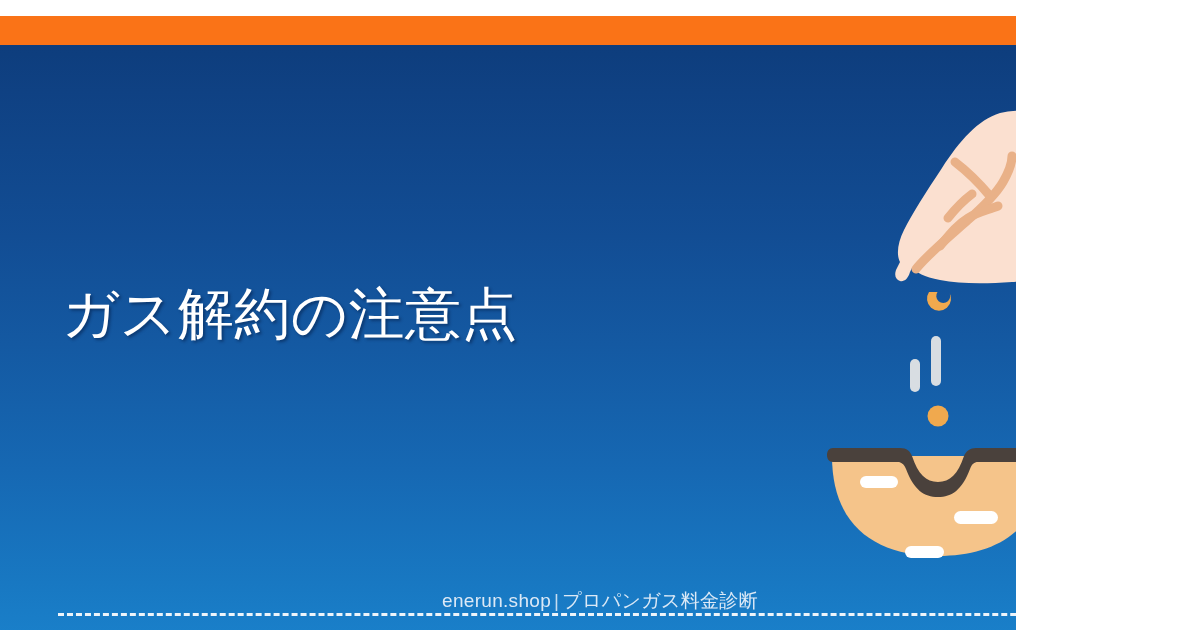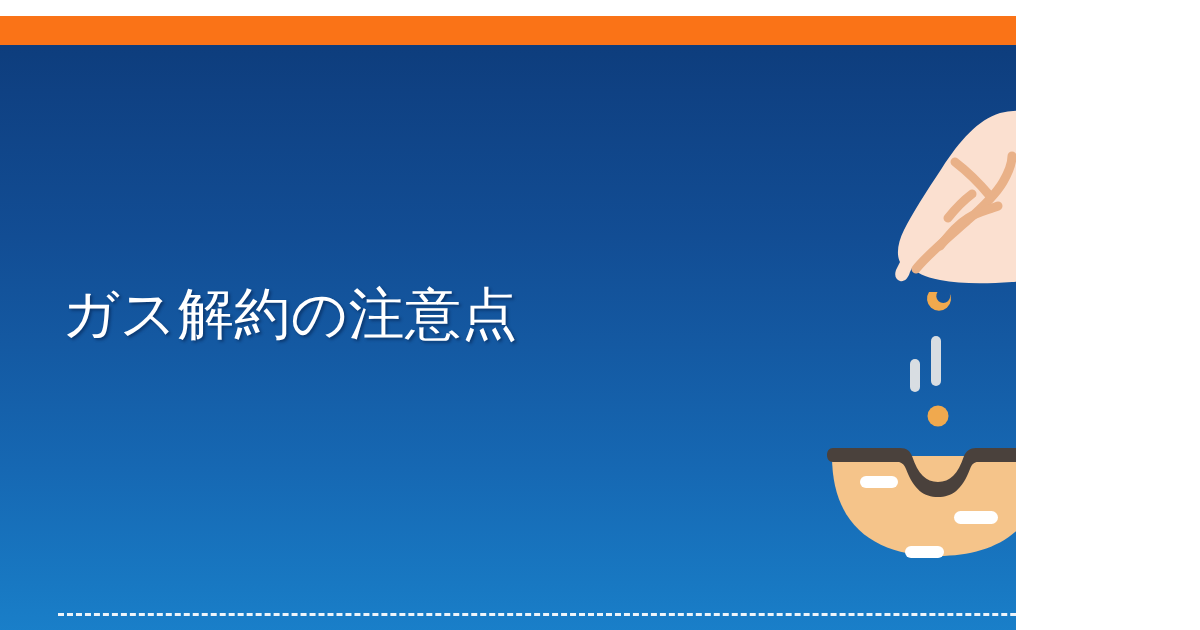--- a/index.html
+++ b/index.html
@@ -155,16 +155,19 @@
                  C 29 366, 27 363, 27 359
                  C 27 355, 29 352, 33 352 Z" fill="#4a413c"></path>
         <rect x="60" y="380" width="38" height="12" rx="6" fill="#ffffff"></rect>
         <rect x="154" y="415" width="44" height="13" rx="6.5" fill="#ffffff"></rect>
         <rect x="105" y="450" width="39" height="12" rx="6" fill="#ffffff"></rect>
       </g>
 
     </svg>
   </div>
 
+  <div class="footer">
+    <span>enerun.shop</span><span class="sep">|</span><span>プロパンガス料金診断</span>
+  </div>
 
   <div class="dash-line"></div>
 
 </div>
 
 </body></html>

